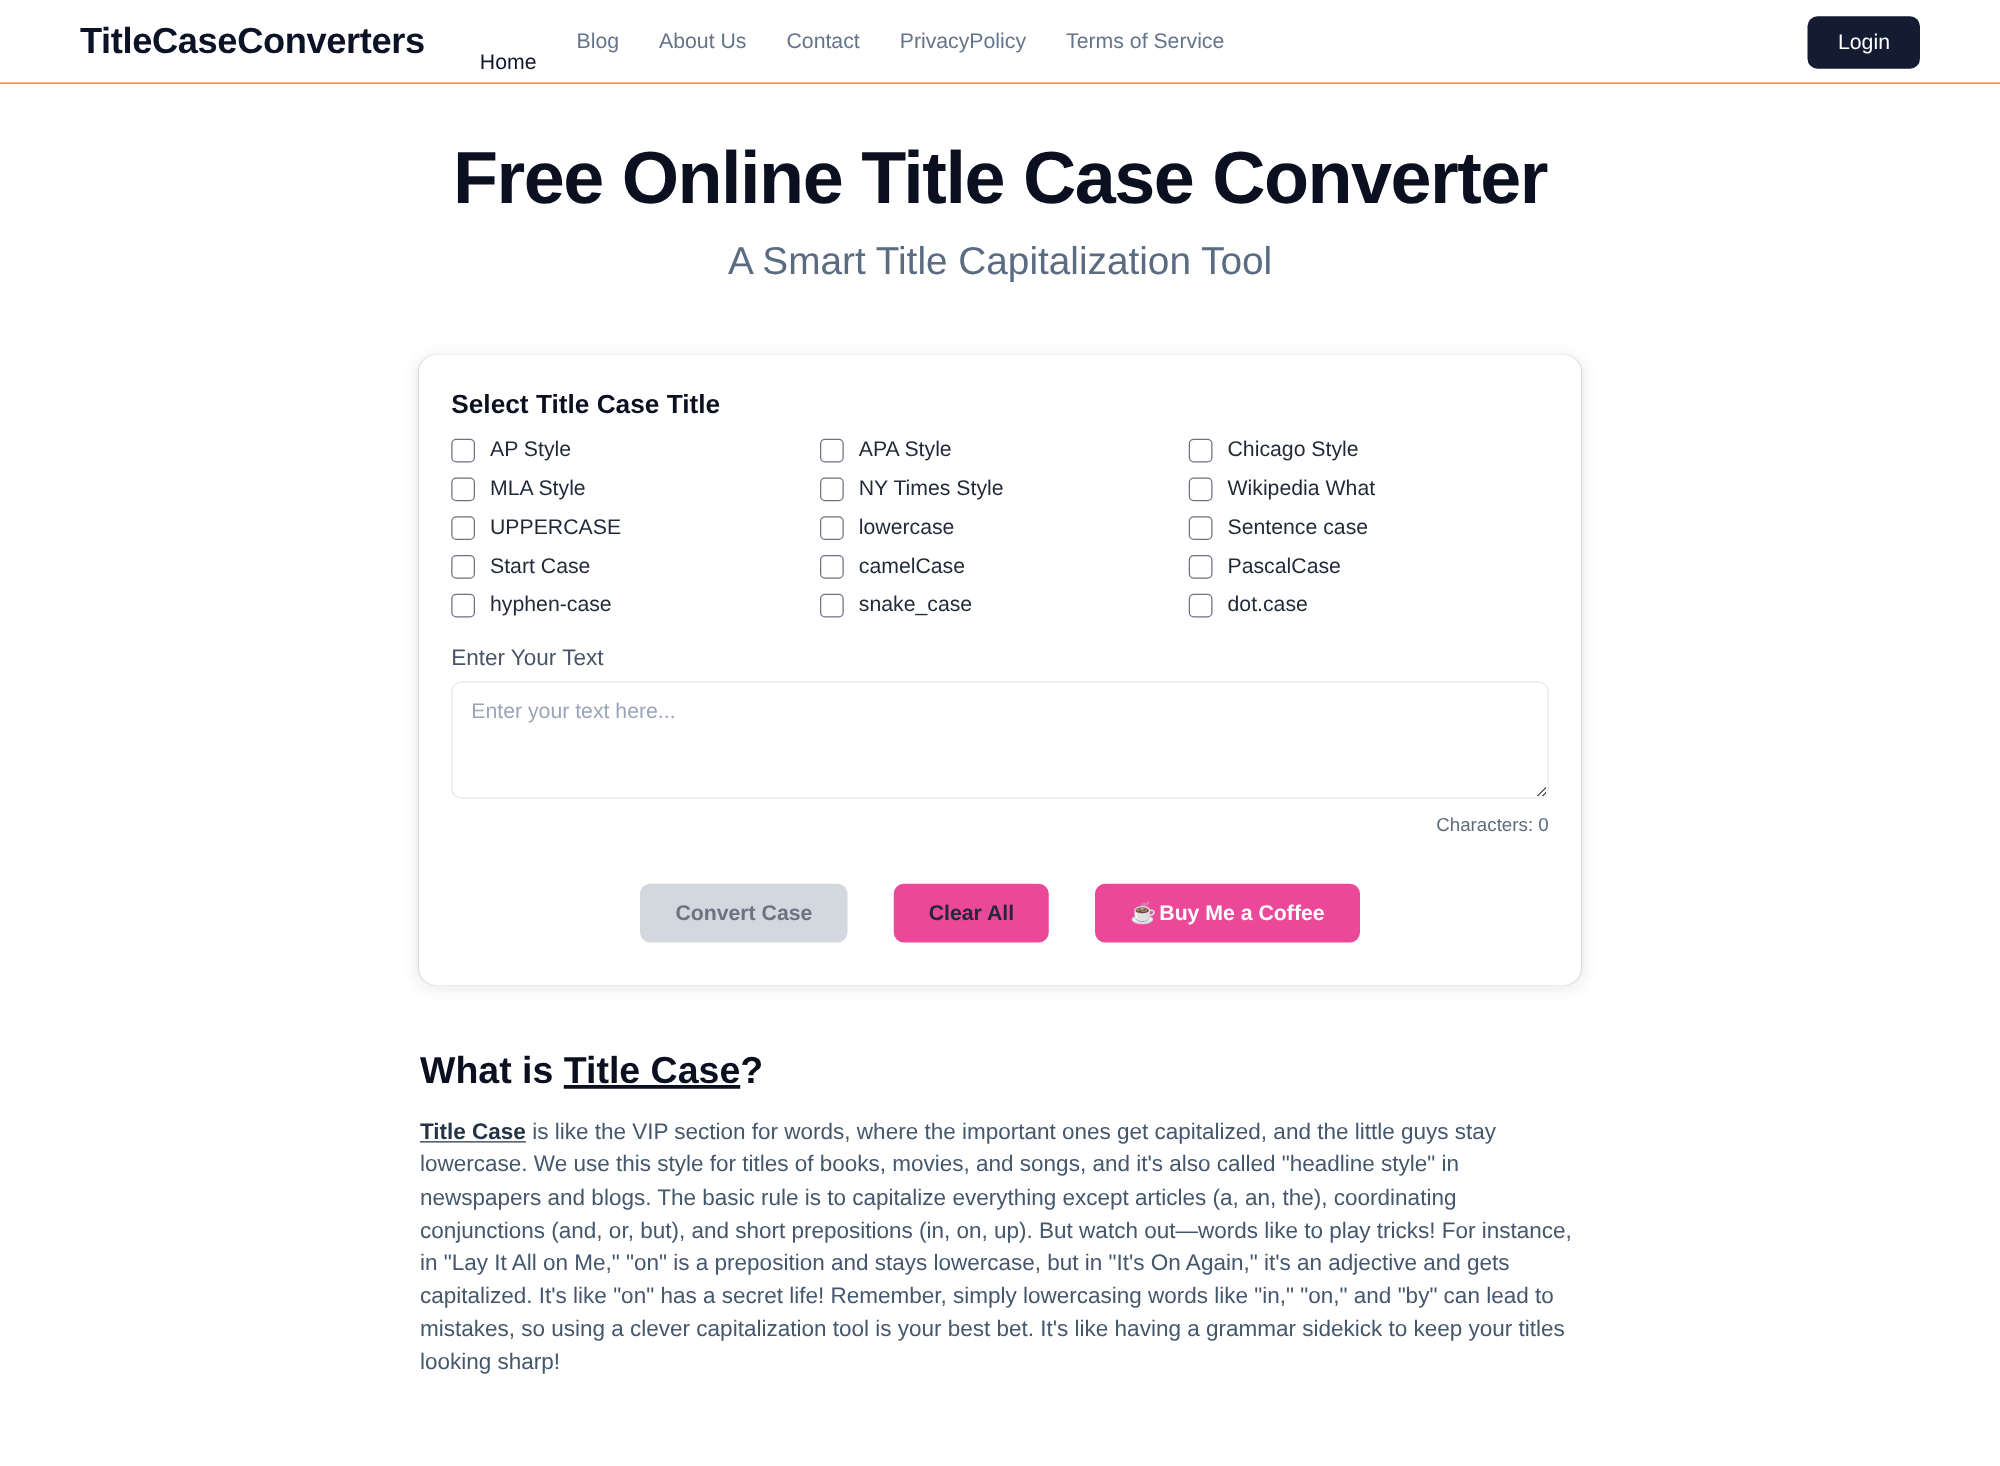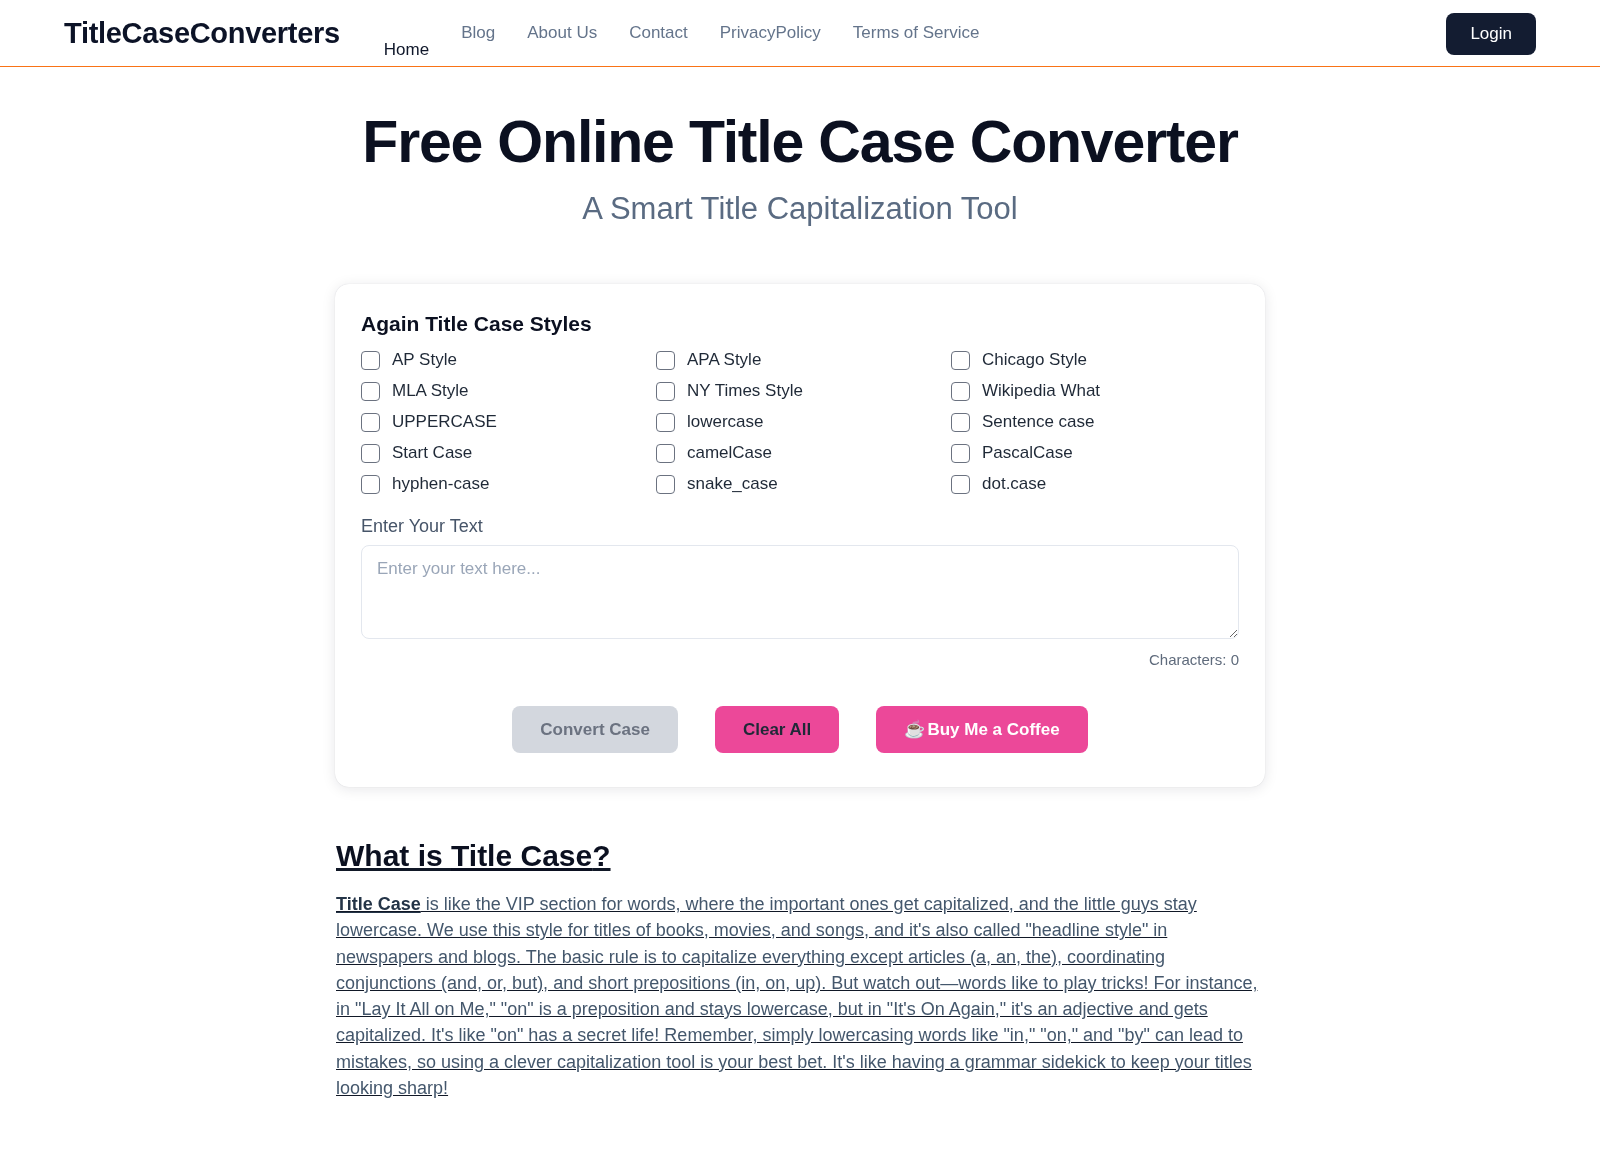--- a/index.html
+++ b/index.html
@@ -169,21 +169,20 @@
     align-items: center;
     gap: 2px;
   }
   .coffee-emoji { font-size: 17px; }
 
   
   .article {
     width: 930px;
     margin: 52px auto 16px auto;
     padding: 0 1px;
-    text-decoration: underline;
   }
   .article h2 {
     font-size: 30px;
     font-weight: 700;
     color: #0b1020;
     margin: 0 0 18px 0;
   }
   .u { text-decoration: underline; text-underline-offset: 2px; }
   .article p {
     margin: 0;
@@ -213,21 +212,21 @@
   </div>
   <button class="login-btn">Login</button>
 </div>
 
 <div class="hero">
   <h1>Free Online Title Case Converter</h1>
   <div class="subtitle">A Smart Title Capitalization Tool</div>
 </div>
 
 <div class="card">
-  <div class="card-title">Again Title Case Styles</div>
+  <div class="card-title">Select Title Case Title</div>
 
   <div class="style-grid">
     <label class="style-item">
       <span class="cbox"></span>
       <span class="style-label">AP Style</span>
     </label>
     <label class="style-item">
       <span class="cbox"></span>
       <span class="style-label">APA Style</span>
     </label>

